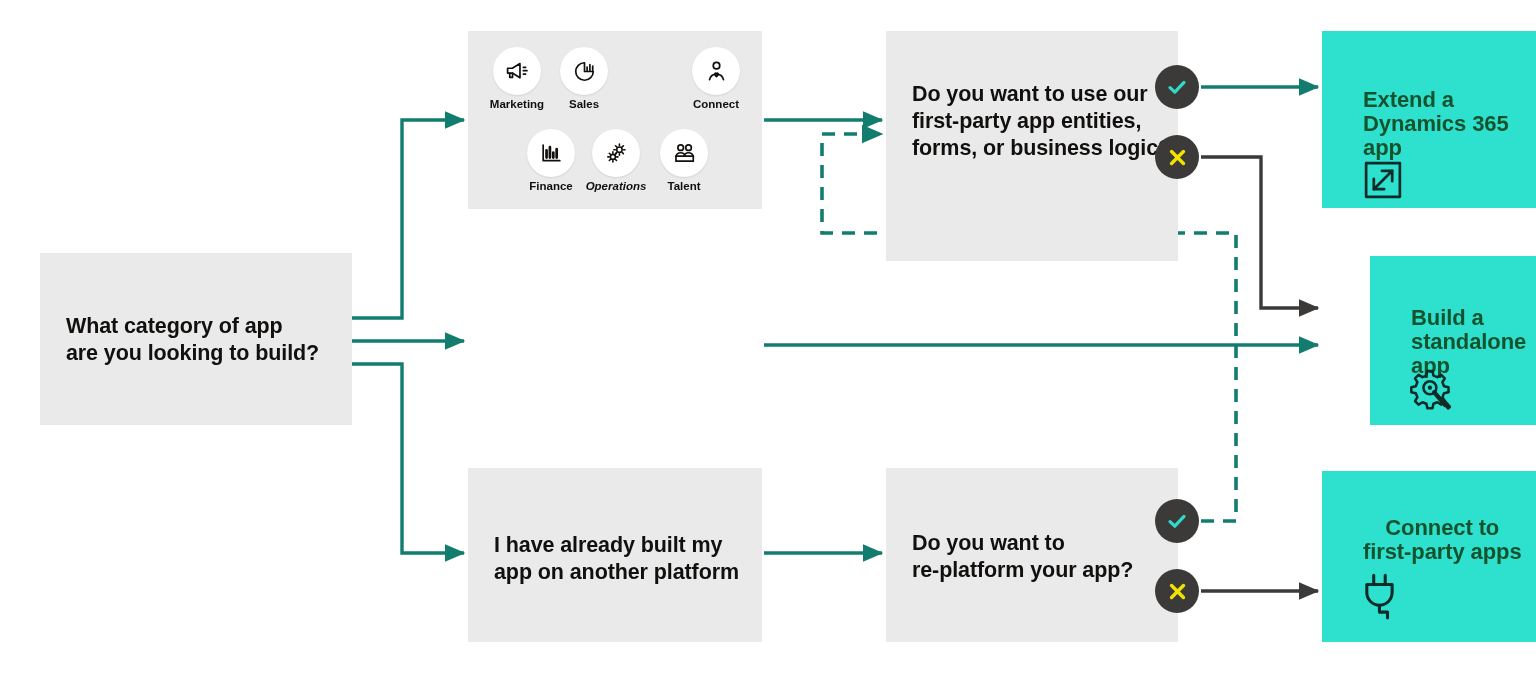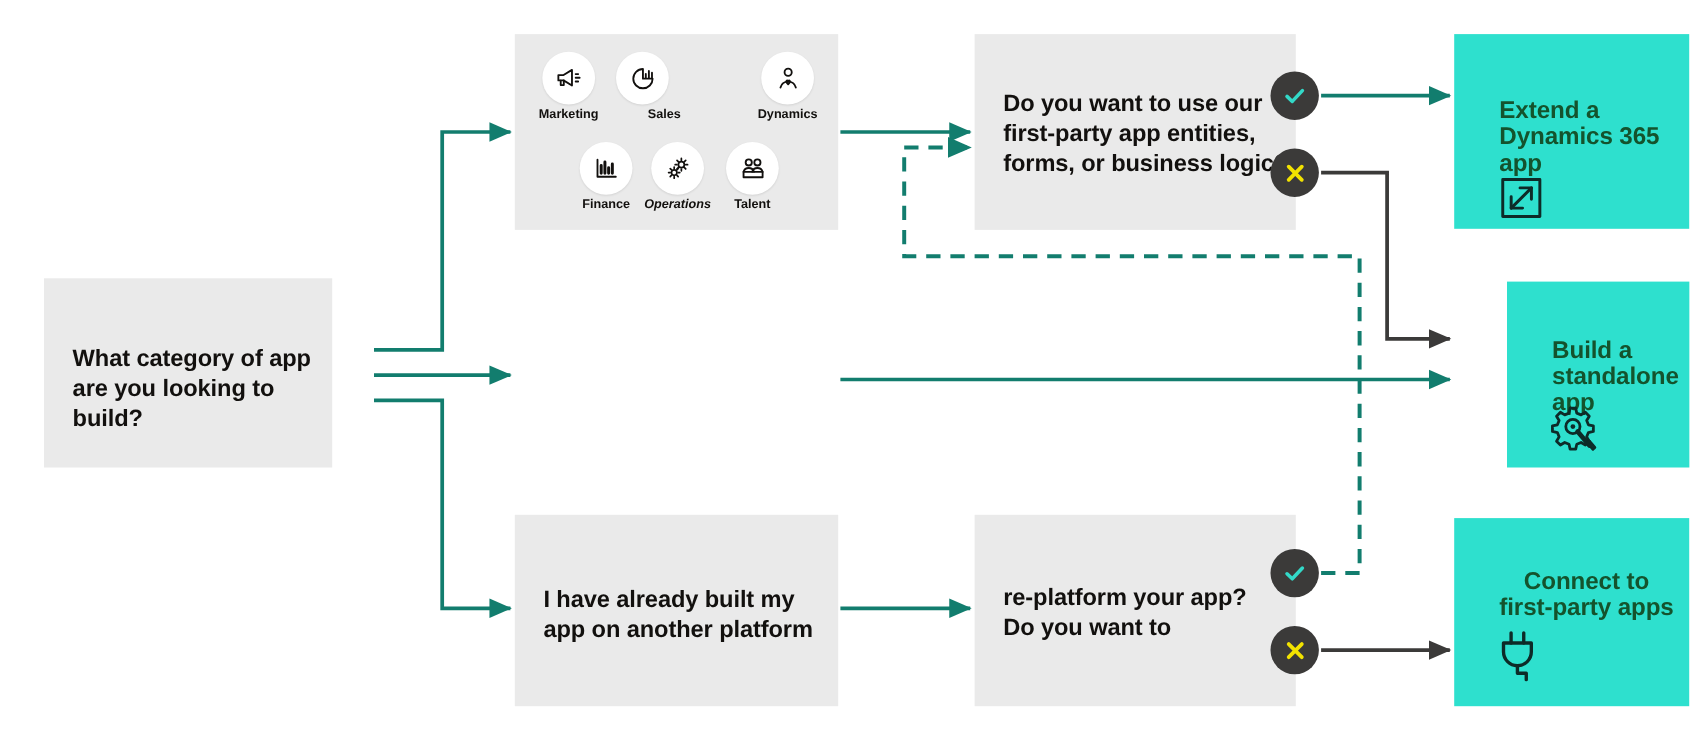--- a/index.html
+++ b/index.html
@@ -129,62 +129,62 @@
     <path fill="none" stroke="#127D6E" stroke-width="3.6" stroke-dasharray="13 9" d="M1201,521 L1236,521 L1236,233 L822,233 L822,134 L882,134" marker-end="url(#arrow-teal)"></path>
 
     <g fill="none" stroke="#3B3A39" stroke-width="3.4">
 
       <path d="M1201,157 L1261,157 L1261,308 L1318,308" marker-end="url(#arrow-dark)"></path>
 
       <path d="M1201,591 L1318,591" marker-end="url(#arrow-dark)"></path>
     </g>
   </svg>
 
-  <div class="node node-grey" style="left:40px; top:253px; width:262px; height:172px;">
+  <div class="node node-grey" style="left:40px; top:253px; width:312px; height:172px;">
     <div class="node-text q-text" style="left:26px; top:60px;">
       <div>What category of app</div>
       <div>are you looking to build?</div>
     </div>
   </div>
 
   <div class="node node-grey" style="left:468px; top:31px; width:294px; height:178px;">
     <div class="app-grid">
 
       <div class="app-tile" style="left:14px; top:16px;">
         <div class="app-bubble">
           <svg width="27" height="27" viewBox="0 0 24 24" fill="none" stroke="#12100e" stroke-width="1.5" stroke-linecap="round" stroke-linejoin="round">
             <path d="M3.2 9.1 L3.2 13.4 L7.4 13.4 L14.2 17.6 L14.2 4.9 L7.4 9.1 Z"></path>
             <path d="M5.1 13.6 L5.1 17.2 L7.6 17.2 L7.6 13.5"></path>
             <path d="M17.2 8.3 L19.2 8.3 M17.2 11.3 L20.4 11.3 M17.2 14.3 L19.2 14.3"></path>
           </svg>
         </div>
         <div class="app-label">Marketing</div>
       </div>
 
-      <div class="app-tile" style="left:81px; top:16px;text-align:right;">
+      <div class="app-tile" style="left:81px; top:16px;">
         <div class="app-bubble">
           <svg width="27" height="27" viewBox="0 0 24 24" fill="none" stroke="#12100e" stroke-width="1.5" stroke-linecap="round" stroke-linejoin="round">
             <path d="M12 4.2 A7.8 7.8 0 1 0 19.8 12 L12 12 Z"></path>
             <path d="M14.3 11.2 L14.3 8.1 M16.8 11.2 L16.8 5.8 M19.3 11.2 L19.3 7.2"></path>
           </svg>
         </div>
         <div class="app-label">Sales</div>
       </div>
 
 
       <div class="app-tile" style="left:213px; top:16px;">
         <div class="app-bubble">
           <svg width="27" height="27" viewBox="0 0 24 24" fill="none" stroke="#12100e" stroke-width="1.5" stroke-linecap="round" stroke-linejoin="round">
             <circle cx="12" cy="6.8" r="2.9"></circle>
             <path d="M5.8 19.2 A6.4 6.4 0 0 1 18.2 19.2"></path>
             <path d="M12 16.6 C10.6 15.3 10.1 14.5 10.7 13.8 C11.2 13.2 12 13.7 12 14.3
                      C12 13.7 12.8 13.2 13.3 13.8 C13.9 14.5 13.4 15.3 12 16.6 Z"></path>
           </svg>
         </div>
-        <div class="app-label">Dynamics</div>
+        <div class="app-label">Connect</div>
       </div>
 
       <div class="app-tile" style="left:48px; top:98px;">
         <div class="app-bubble">
           <svg width="27" height="27" viewBox="0 0 24 24" fill="none" stroke="#12100e" stroke-width="1.5" stroke-linecap="round" stroke-linejoin="round">
             <path d="M4.6 4.6 L4.6 18.4 L19.4 18.4"></path>
             <path d="M7.6 15.6 L7.6 9.2 M10.6 15.6 L10.6 6.4 M13.6 15.6 L13.6 11.1
                      M16.6 15.6 L16.6 8.0" stroke-width="2.4"></path>
           </svg>
         </div>
@@ -224,21 +224,21 @@
   </div>
 
 
   <div class="node node-grey" style="left:468px; top:468px; width:294px; height:174px;">
     <div class="node-text q-text" style="left:26px; top:64px;">
       <div>I have already built my</div>
       <div>app on another platform</div>
     </div>
   </div>
 
-  <div class="node node-grey" style="left:886px; top:31px; width:292px; height:178px;padding-left:16px;">
+  <div class="node node-grey" style="left:886px; top:31px; width:292px; height:230px;padding-left:16px;">
     <div class="node-text q-text" style="left:26px; top:50px;">
       <div>Do you want to use our</div>
       <div>first-party app entities,</div>
       <div>forms, or business logic?</div>
     </div>
   </div>
 
   <div class="badge" style="left:1155px; top:65px;">
     <svg width="24" height="24" viewBox="0 0 24 24" fill="none" stroke="#33D9C8" stroke-width="3.2" stroke-linecap="round" stroke-linejoin="round">
       <path d="M5 12.6 L9.8 17.2 L19 7.4"></path>
@@ -246,22 +246,22 @@
   </div>
 
   <div class="badge" style="left:1155px; top:135px;">
     <svg width="23" height="23" viewBox="0 0 24 24" fill="none" stroke="#F2E200" stroke-width="3.6" stroke-linecap="round">
       <path d="M5.8 5.8 L18.2 18.2 M18.2 5.8 L5.8 18.2"></path>
     </svg>
   </div>
 
   <div class="node node-grey" style="left:886px; top:468px; width:292px; height:174px;">
     <div class="node-text q-text" style="left:26px; top:62px;">
+      <div>Do you want to</div>
       <div>re-platform your app?</div>
-      <div>Do you want to</div>
     </div>
   </div>
 
   <div class="badge" style="left:1155px; top:499px;">
     <svg width="24" height="24" viewBox="0 0 24 24" fill="none" stroke="#33D9C8" stroke-width="3.2" stroke-linecap="round" stroke-linejoin="round">
       <path d="M5 12.6 L9.8 17.2 L19 7.4"></path>
     </svg>
   </div>
 
   <div class="badge" style="left:1155px; top:569px;">

